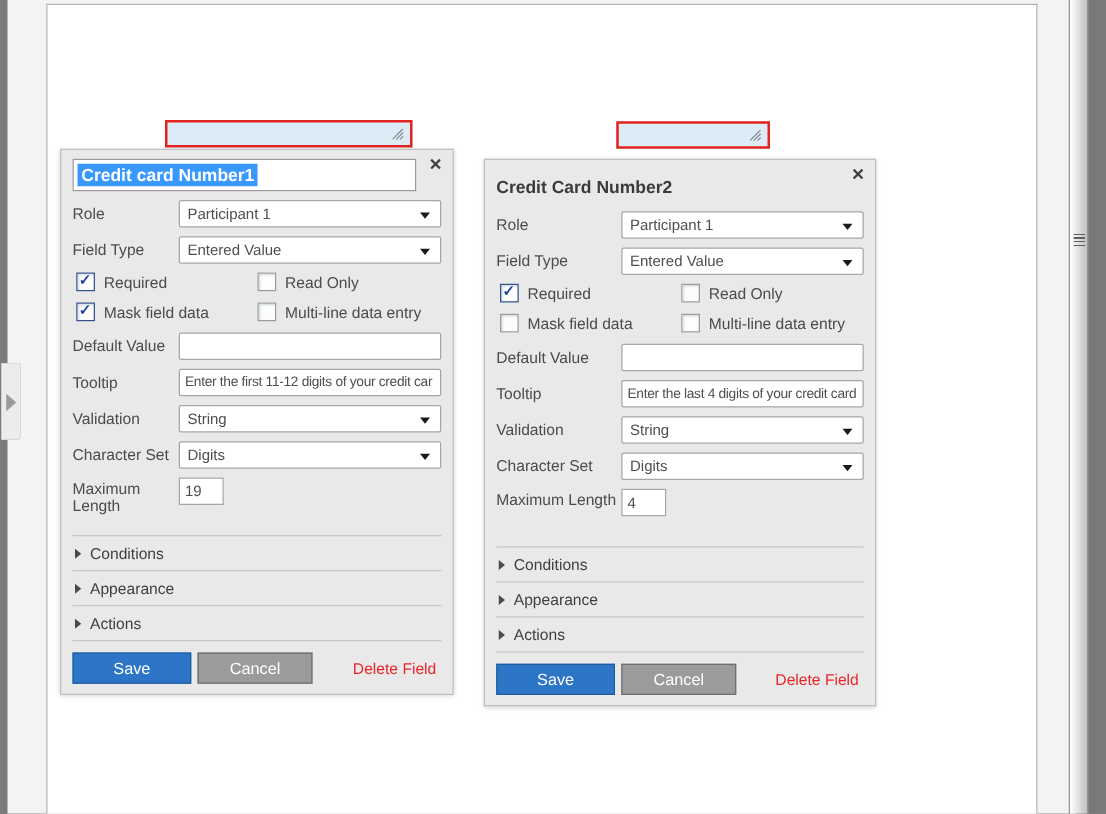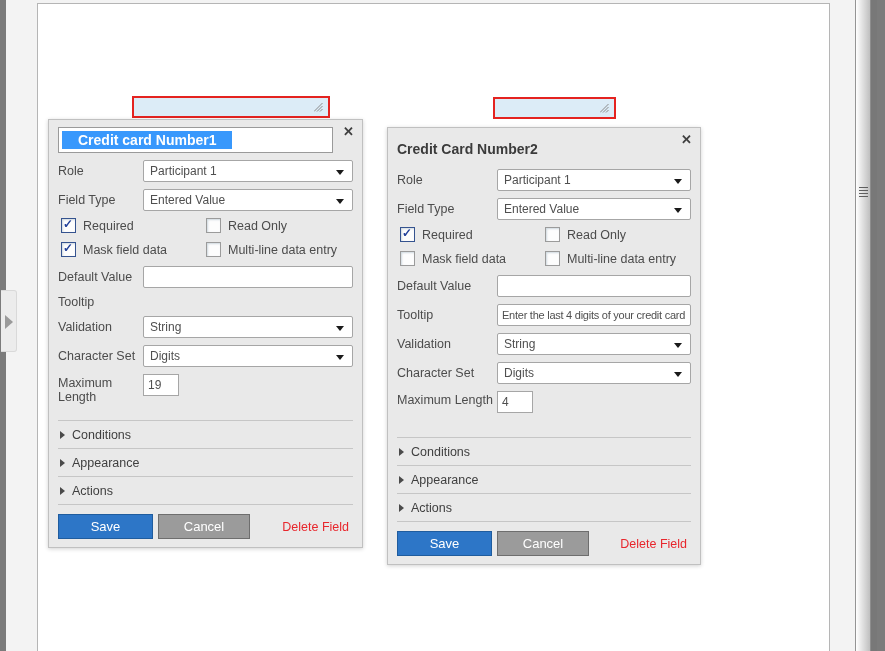--- a/index.html
+++ b/index.html
@@ -31,21 +31,21 @@
   
   .dlg{position:absolute;width:315px;background:#e9e9e9;border:1px solid #c0c0c0;
     box-shadow:0 1px 4px rgba(0,0,0,.18);box-sizing:border-box;padding:6px 9px 8px 9px;}
   #dlg1{left:10px;top:115px;}
   #dlg2{left:349px;top:123px;width:314px;}
   .dlg-close{position:absolute;top:5px;right:8px;font-size:13px;font-weight:bold;
     color:#3f3f3f;cursor:pointer;line-height:13px;}
   .title-input{height:24px;border:1px solid #9a9a9a;background:#fff;margin:1px 20px 7px 0;
     display:flex;align-items:center;padding:0 3px;box-sizing:content-box;}
   .title-sel{background:#3898fc;color:#fff;font-weight:bold;font-size:14px;
-    padding:1px 16px;white-space:nowrap;}
+    padding:1px 3px;white-space:nowrap;}
   .title-static{font-weight:bold;font-size:14px;color:#3b3b3b;margin:7px 0 12px 0;}
   .row{display:flex;align-items:center;margin-bottom:7px;}
   .row .lbl{width:85px;flex:none;font-size:12.5px;color:#4c4c4c;line-height:14px;}
   #dlg2 .row .lbl{width:100px;}
   .ctrl{flex:1;height:22px;background:#fff;border:1px solid #a6a6a6;border-radius:2px;
     box-sizing:border-box;display:flex;align-items:center;padding:0 6px;font-size:12px;
     color:#4f4f4f;position:relative;overflow:hidden;white-space:nowrap;}
   .select{cursor:pointer;}
   .select::after{content:"";position:absolute;right:8px;top:9px;width:0;height:0;
     border-left:4px solid rgba(0,0,0,0);border-right:4px solid rgba(0,0,0,0);
@@ -132,20 +132,23 @@
           </div>
         </div>
         <div class="row">
           <span class="lbl">Default Value</span>
           <div class="ctrl">
             <span></span>
           </div>
         </div>
         <div class="row">
           <span class="lbl">Tooltip</span>
+          <div class="ctrl tooltip-ctrl">
+            <span>Enter the first 11-12 digits of your credit car</span>
+          </div>
         </div>
         <div class="row">
           <span class="lbl">Validation</span>
           <div class="ctrl select">
             <span>String</span>
           </div>
         </div>
         <div class="row">
           <span class="lbl">Character Set</span>
           <div class="ctrl select">

